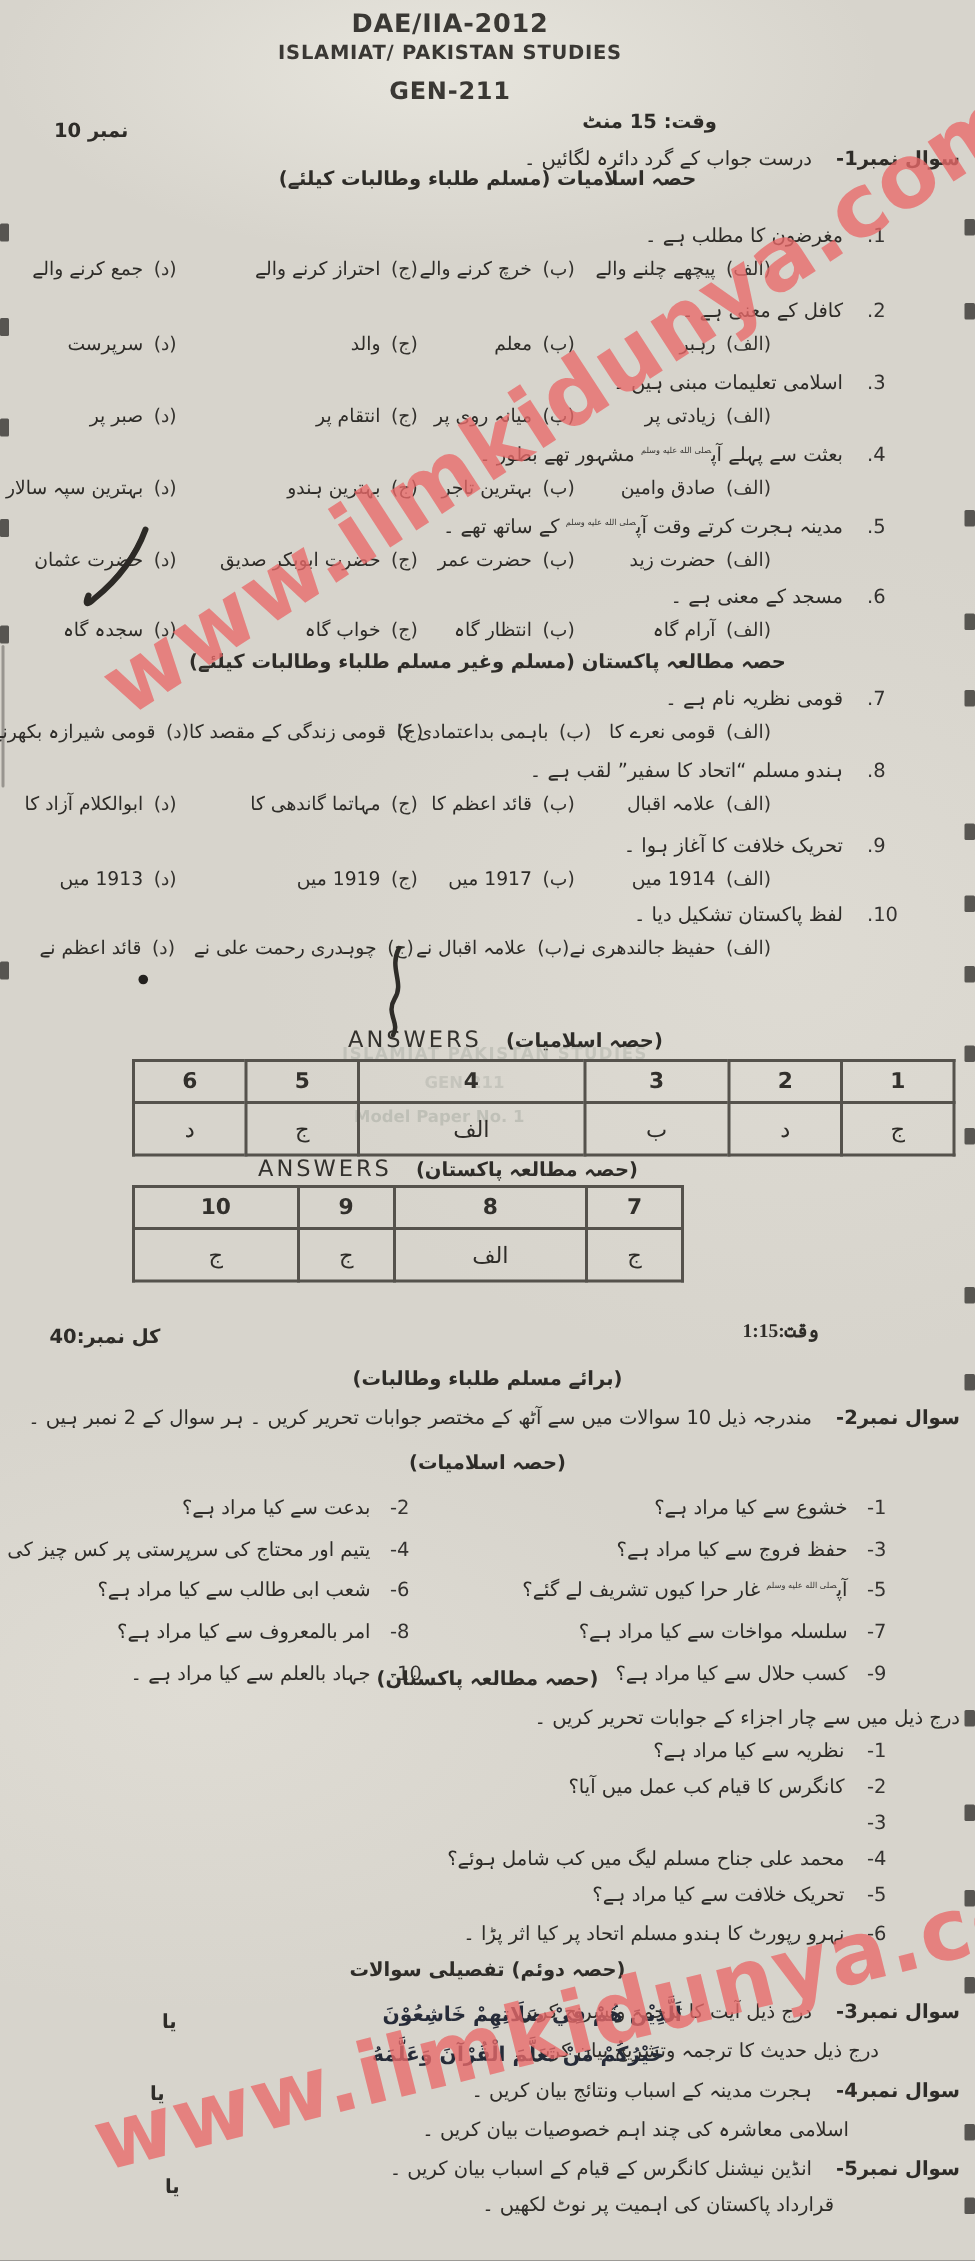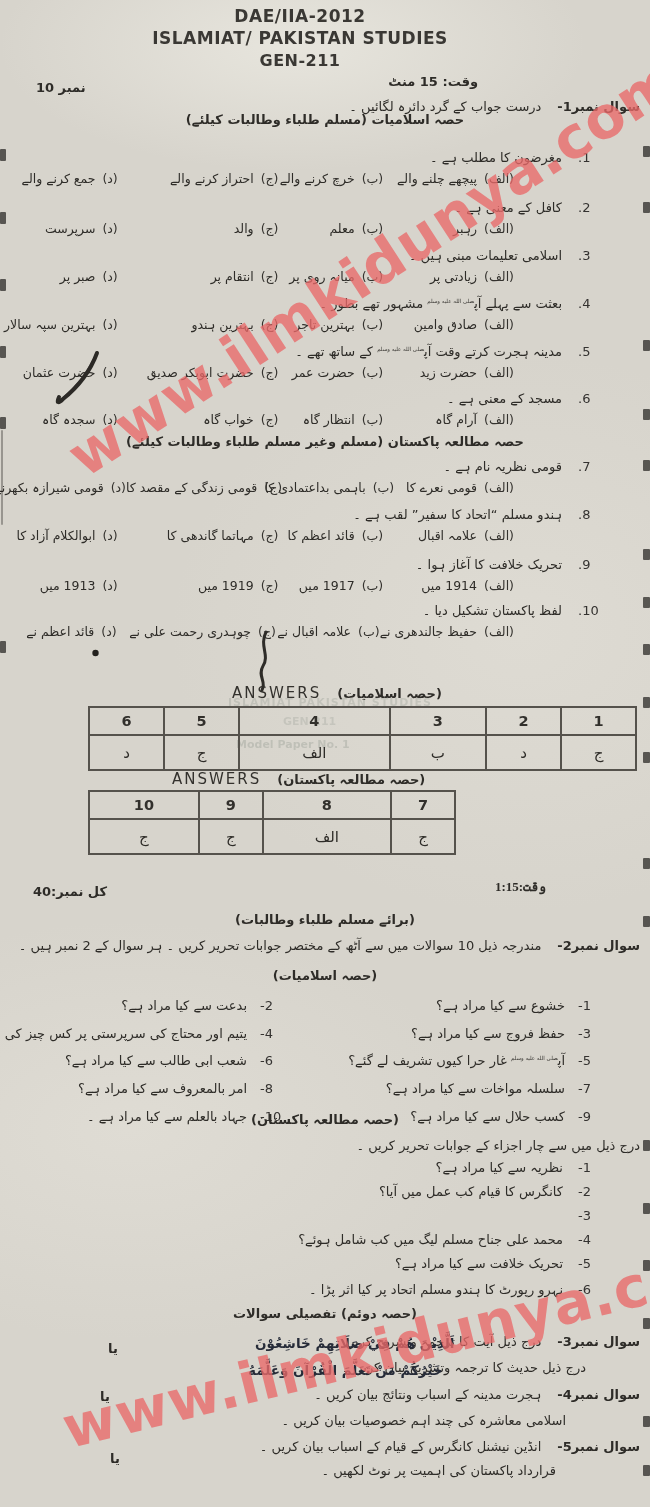--- a/index.html
+++ b/index.html
@@ -9,21 +9,21 @@
       radial-gradient(ellipse 420px 180px at 45% 3%, #e7e5dd 0%, rgba(231,229,221,0) 70%),
       radial-gradient(ellipse 500px 400px at 80% 42%, #dedbd3 0%, rgba(222,219,211,0) 70%),
       radial-gradient(ellipse 500px 300px at 20% 75%, #dfdcd4 0%, rgba(223,220,212,0) 70%),
       #d7d4cc;
     font-family:"DejaVu Sans",sans-serif;color:#2e2c28;direction:rtl;
   }
   .abs{position:absolute;}
   .urdu{font-size:13px;line-height:1.25;white-space:nowrap;}
   .hdr{left:0;width:600px;text-align:center;font-weight:bold;color:#3a3834;letter-spacing:.5px;direction:ltr;}
   .h1{top:6px;font-size:17px;}
-  .h2{top:28px;font-size:17px;}
+  .h2{top:28px;font-size:13px;}
   .h3{top:51px;font-size:16px;}
   .bold{font-weight:bold;}
   .centered{left:0;right:0;text-align:center;}
   .qline{display:flex;gap:16px;align-items:baseline;}
   .qno{min-width:24px;text-align:left;font-size:13px;color:#343230;}
   .opts{position:absolute;display:flex;right:88px;left:0;}
   .opt{display:flex;gap:7px;font-size:12.5px;white-space:nowrap;overflow:visible;}
   .col-a{width:140px;} .col-b{width:112px;} .col-c{width:172px;} .col-d{width:126px;}
   .okey{color:#34322e;}
   .saw{font-size:5.5px;vertical-align:super;letter-spacing:-.5px;color:#3a3834;}

